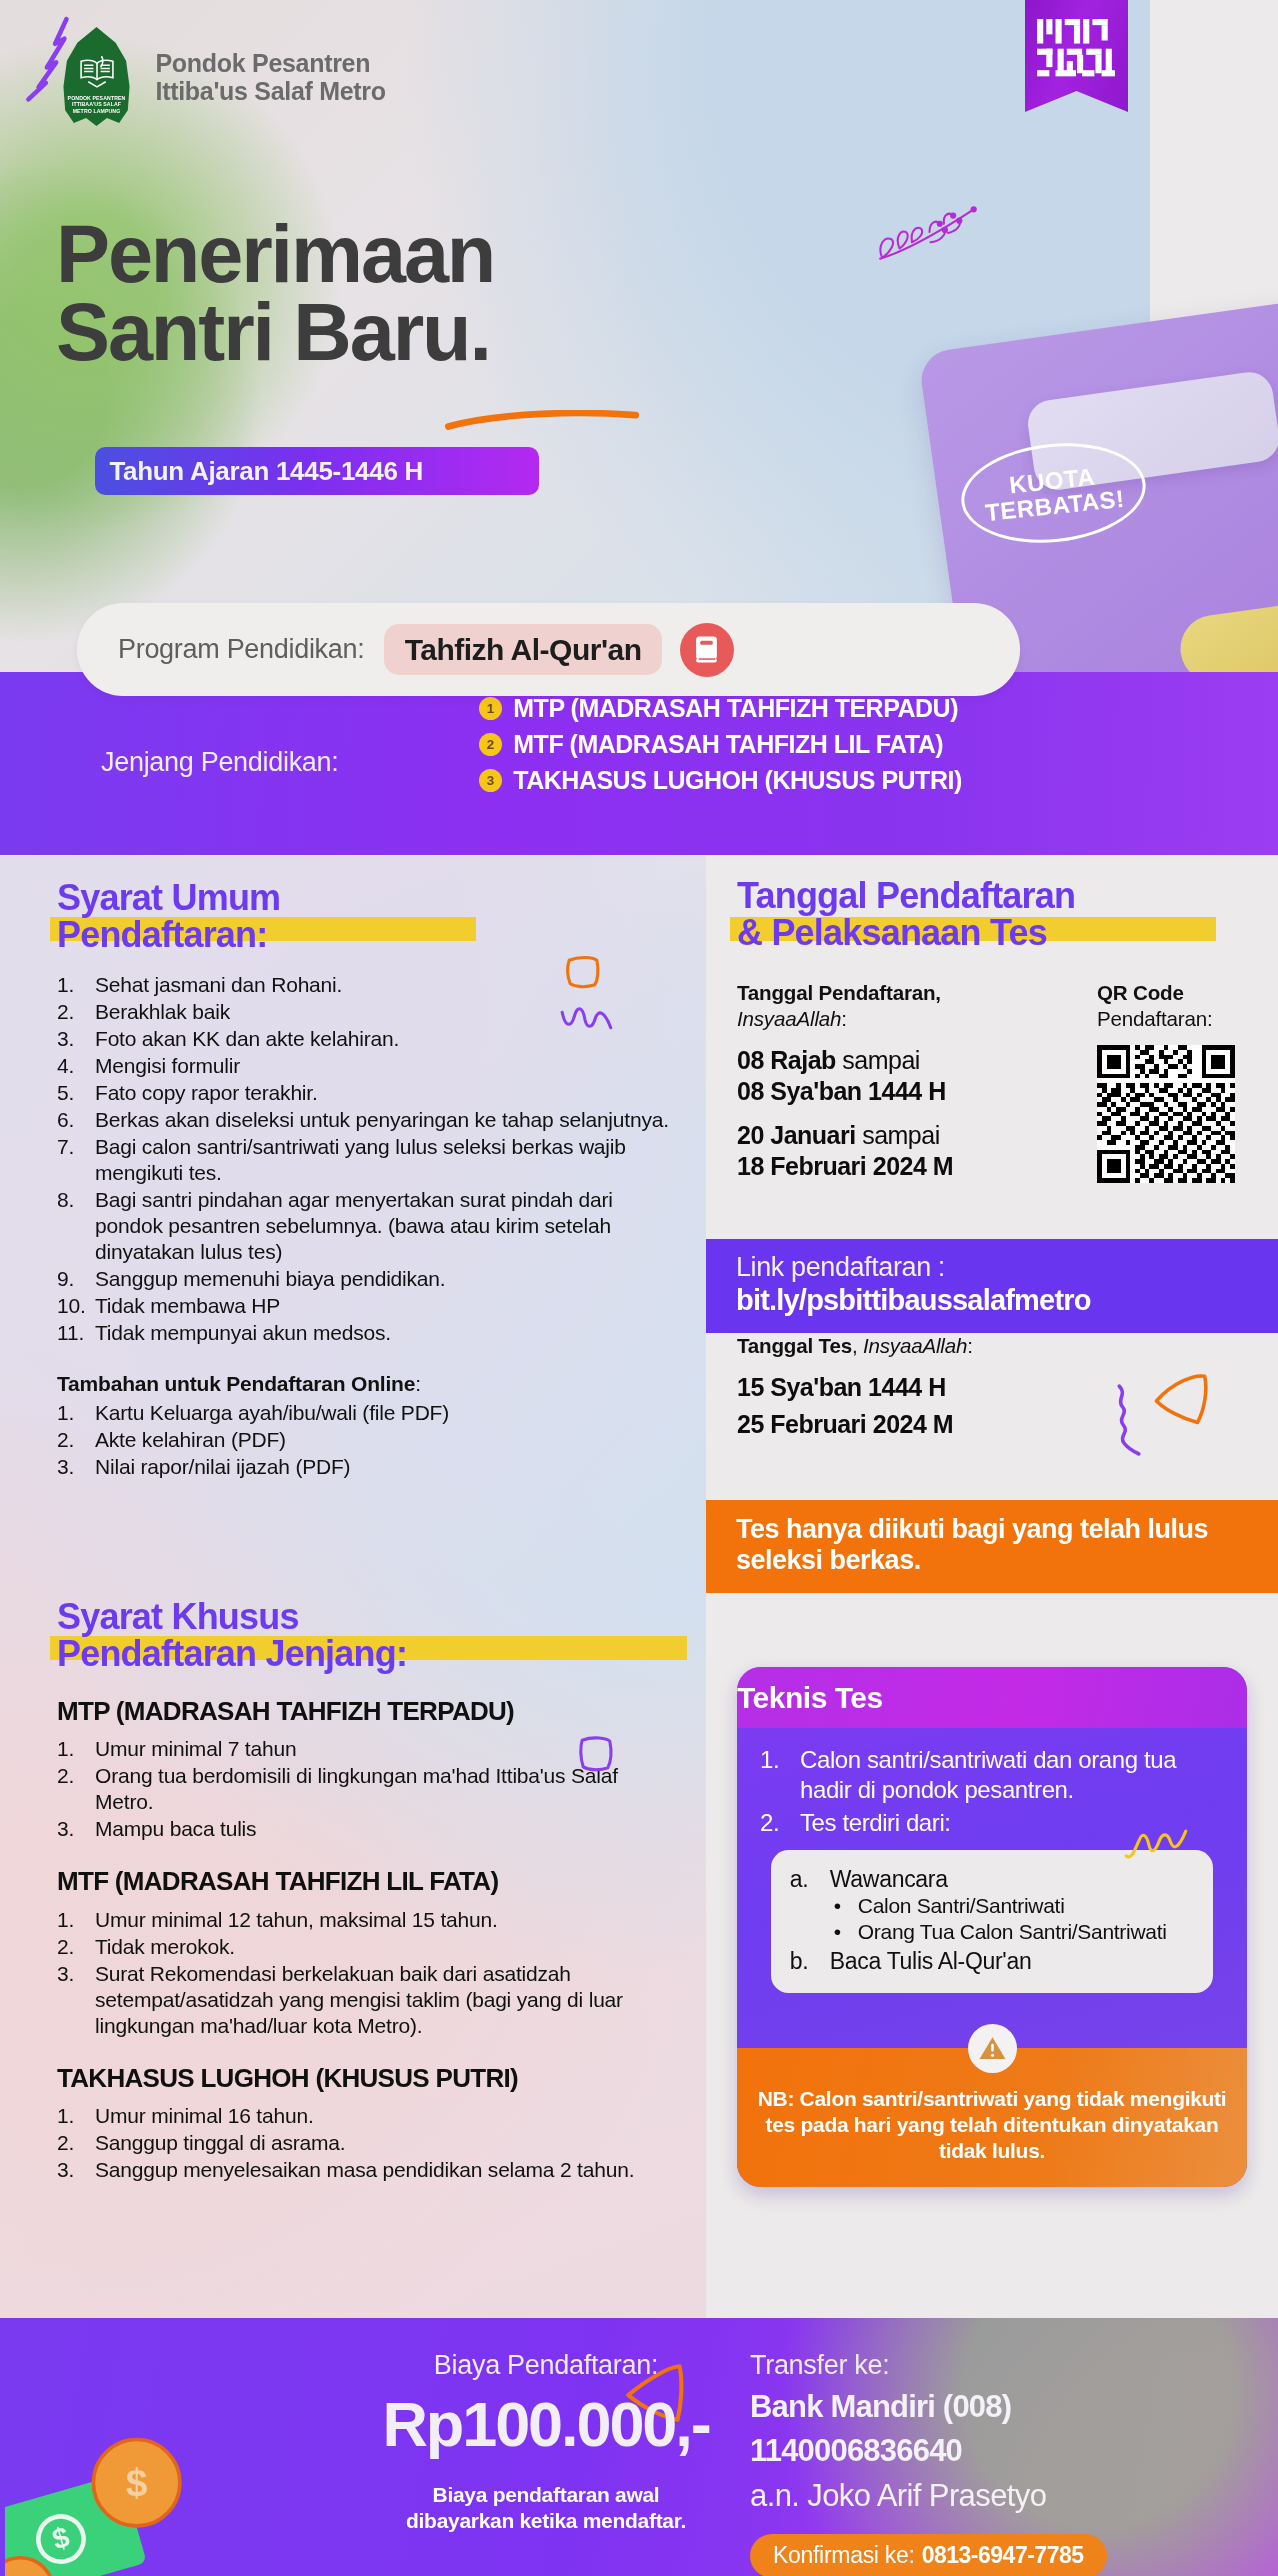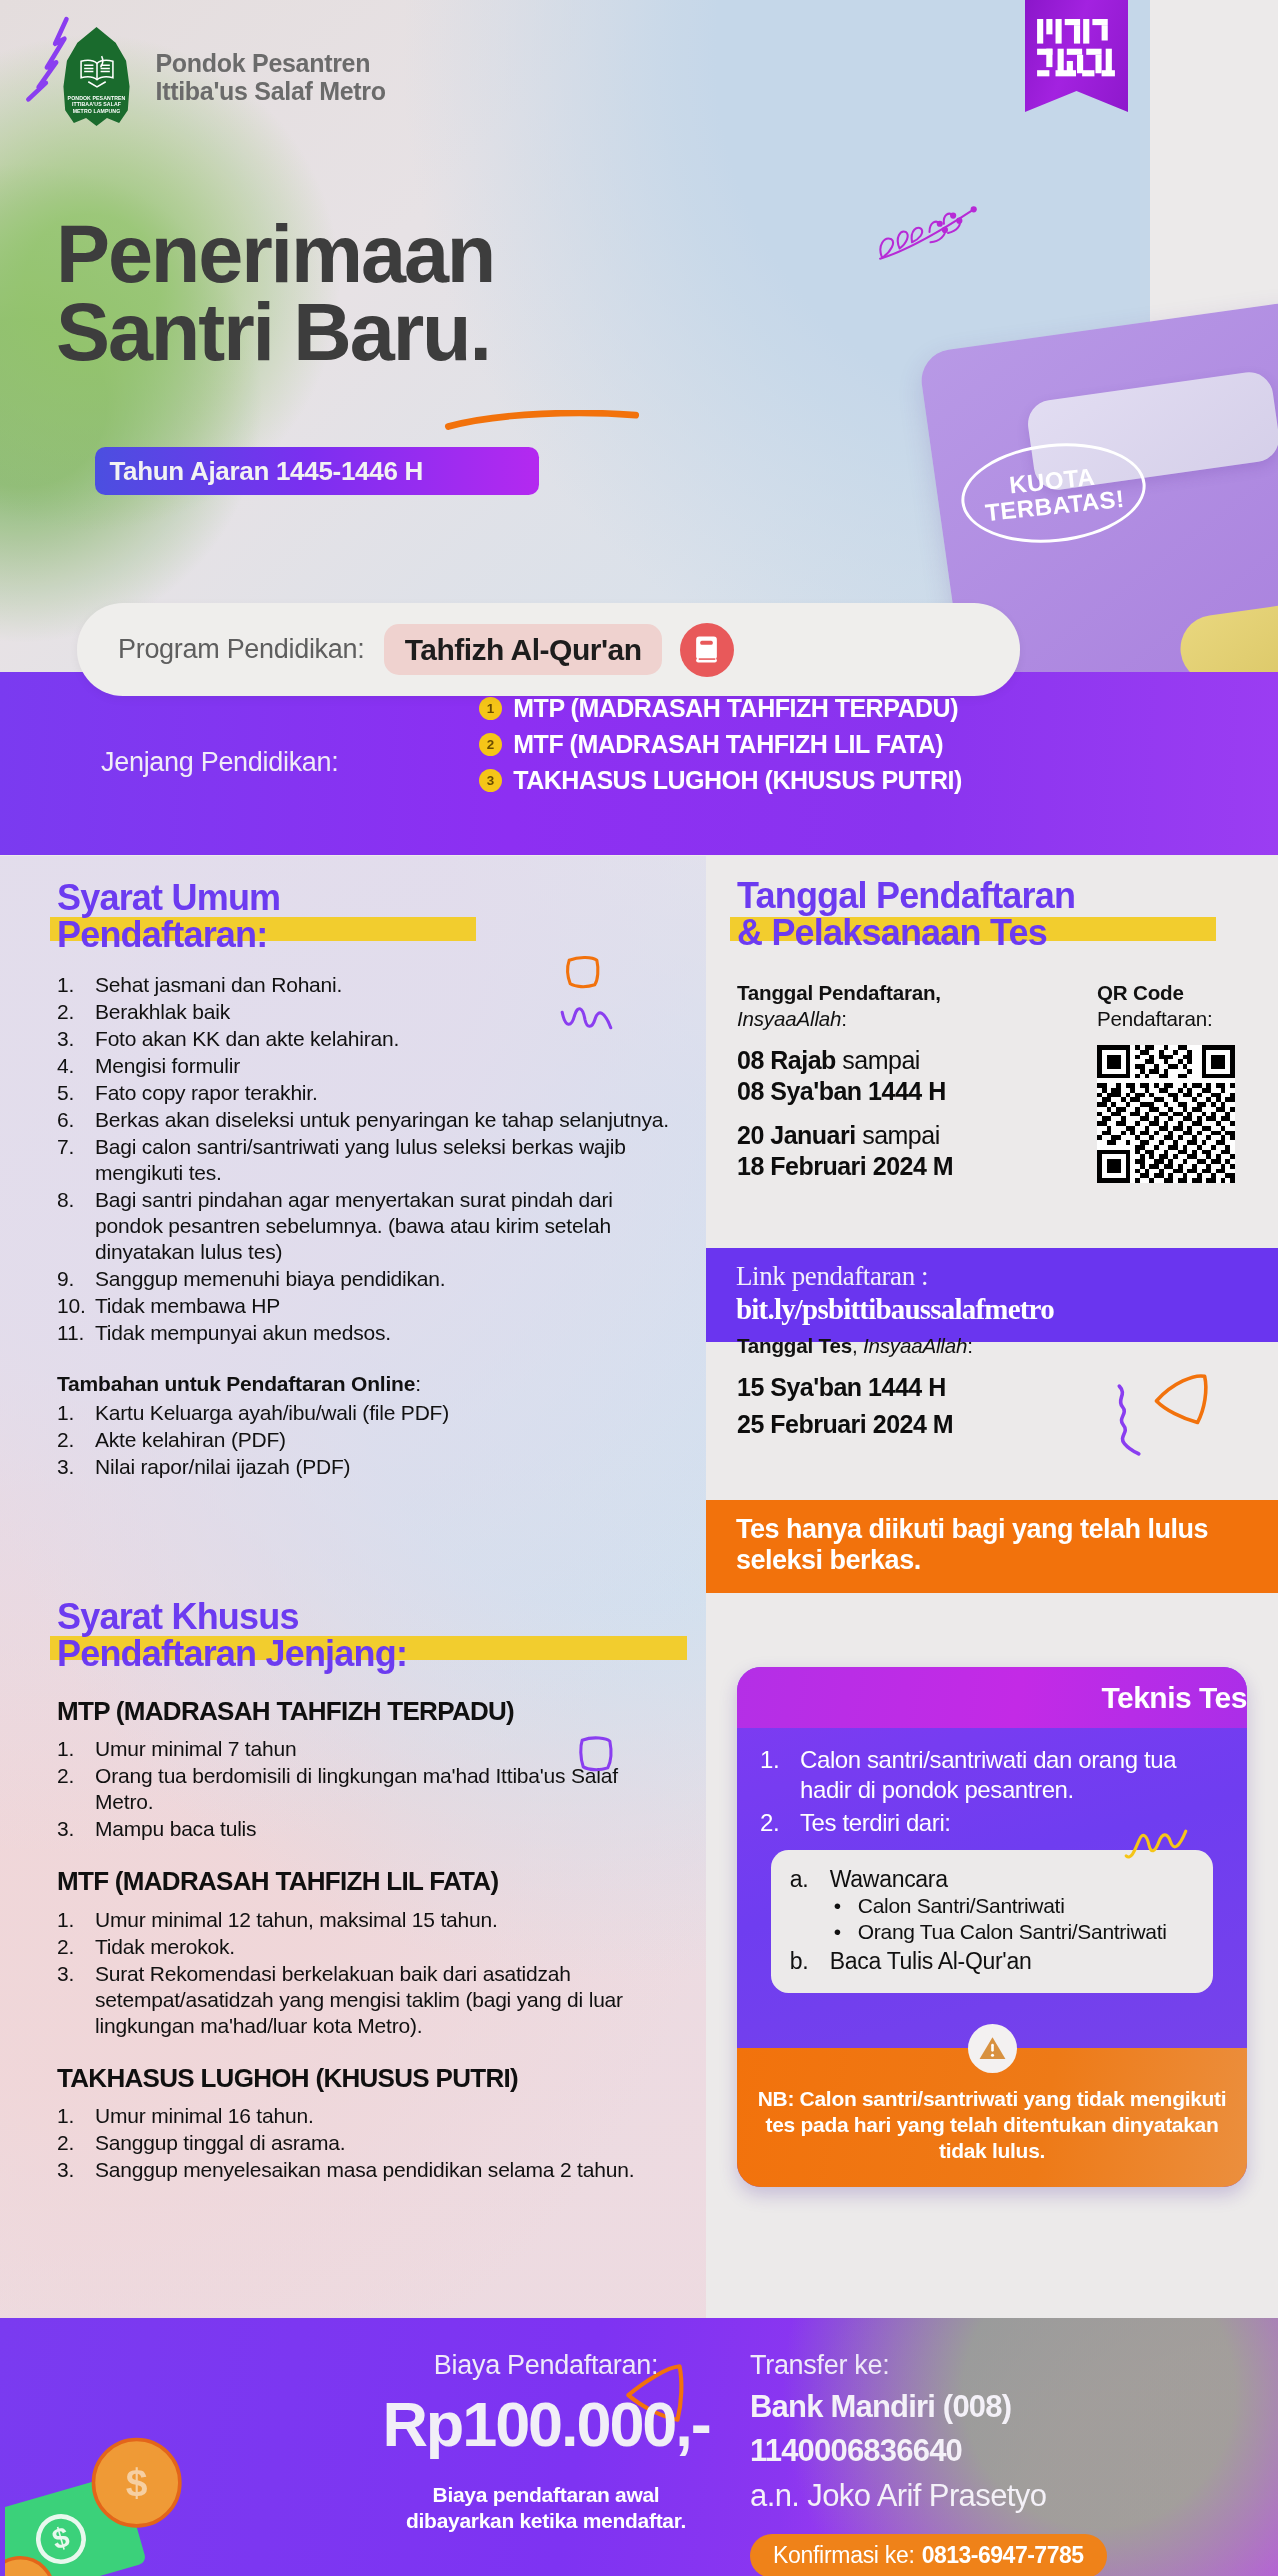--- a/index.html
+++ b/index.html
@@ -129,21 +129,21 @@
   .linkbar .t2{color:#fff;font-size:29px;font-weight:800;letter-spacing:-0.8px;line-height:34px;}
 
   .orangebar{position:absolute;left:706px;width:572px;background:#f2720c;padding:14.4px 30px 16.5px;}
   .orangebar p{color:#fff;font-size:27px;font-weight:700;line-height:31px;letter-spacing:-0.5px;}
 
   
   .tcard{position:absolute;left:737px;width:510px;border-radius:24px;overflow:hidden;
      background:linear-gradient(165deg,#7f3bf2 0%,#6f3df0 40%,#7a45e8 100%);
      box-shadow:0 7.2px 18.5px rgba(70,30,150,.22);}
   .tcard-h{background:linear-gradient(100deg,#b42fe6,#c32ae6 55%,#ab2ee8);
-     text-align:right;padding:14.4px 0 12.4px;color:#fff;font-size:30px;font-weight:800;letter-spacing:-0.5px;}
+     text-align:left;padding:14.4px 0 12.4px;color:#fff;font-size:30px;font-weight:800;letter-spacing:-0.5px;}
   .tcard-b{padding:17.5px 23px 15.5px;}
   .tli{display:flex;color:#fff;font-size:24px;line-height:30px;letter-spacing:-0.4px;margin-bottom:3.1px;}
   .tli .n{flex:0 0 40px;}
   .inner{background:#eceaea;border-radius:17.5px;margin:11.3px 11.3px 0;padding:15.5px 18.5px 17.5px;}
   .inner .a{display:flex;font-size:23px;line-height:28px;color:#101010;letter-spacing:-0.3px;}
   .inner .a .k{flex:0 0 40px;}
   .bul{display:flex;font-size:21px;line-height:26px;color:#101010;letter-spacing:-0.3px;margin-left:44px;}
   .bul .d{flex:0 0 24px;}
   .warnicon{width:49px;height:49px;border-radius:50%;background:#f3f1f1;margin:15.5px auto 0;
      display:flex;align-items:center;justify-content:center;position:relative;z-index:3;}
@@ -703,21 +703,21 @@
                   <rect x="23" y="28" width="2" height="1"></rect>
                   <rect x="26" y="28" width="1" height="1"></rect>
                   <rect x="28" y="28" width="1" height="1"></rect>
               </g>
             </svg>
           </div>
         </div>
       </div>
     </div>
 
-    <div class="linkbar" style="top:392px;font-family:Liberation Serif, serif;">
+    <div class="linkbar" style="top:383px;">
       <div class="t1">Link pendaftaran :</div>
       <div class="t2">bit.ly/psbittibaussalafmetro</div>
     </div>
 
     <div style="position:absolute;left:737px;top:477px;width:515px;">
       <div class="lbl-b">
         <span>Tanggal Tes</span><span style="font-weight:400">, </span><span style="font-weight:400;font-style:italic">InsyaaAllah</span><span style="font-weight:400">:</span>
       </div>
       <div class="bigdate" style="font-weight:800;">15 Sya'ban 1444 H</div>
       <div class="bigdate" style="font-weight:800;margin-top:5.2px;">25 Februari 2024 M</div>

